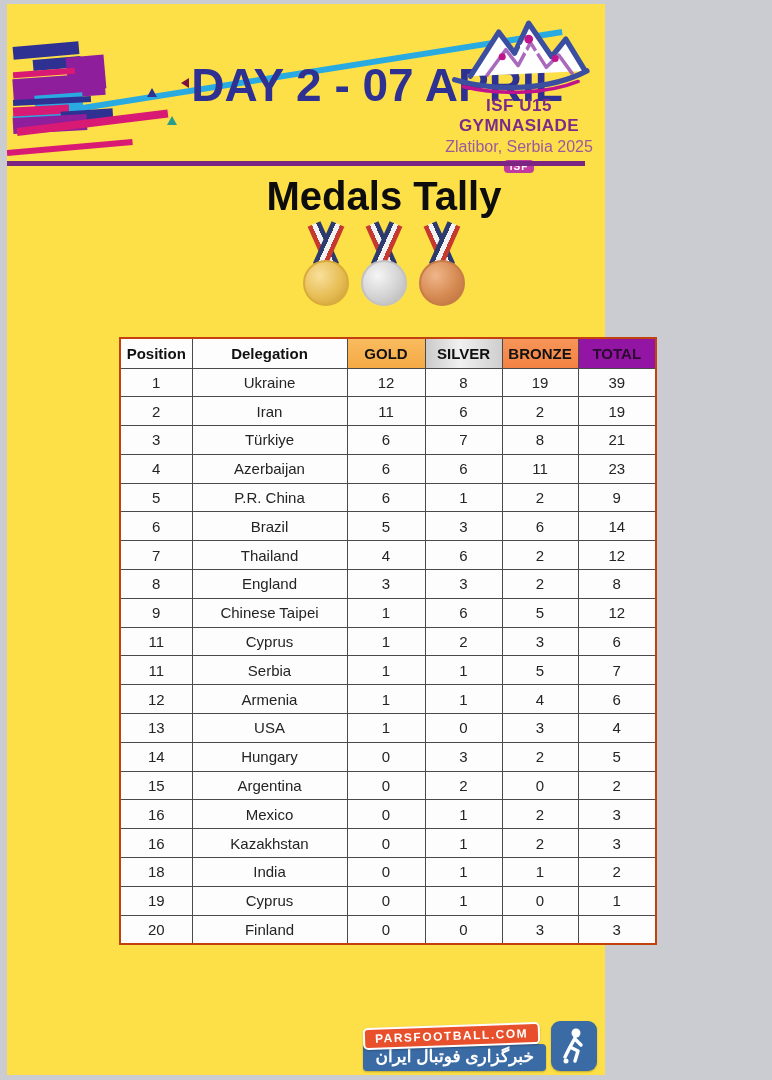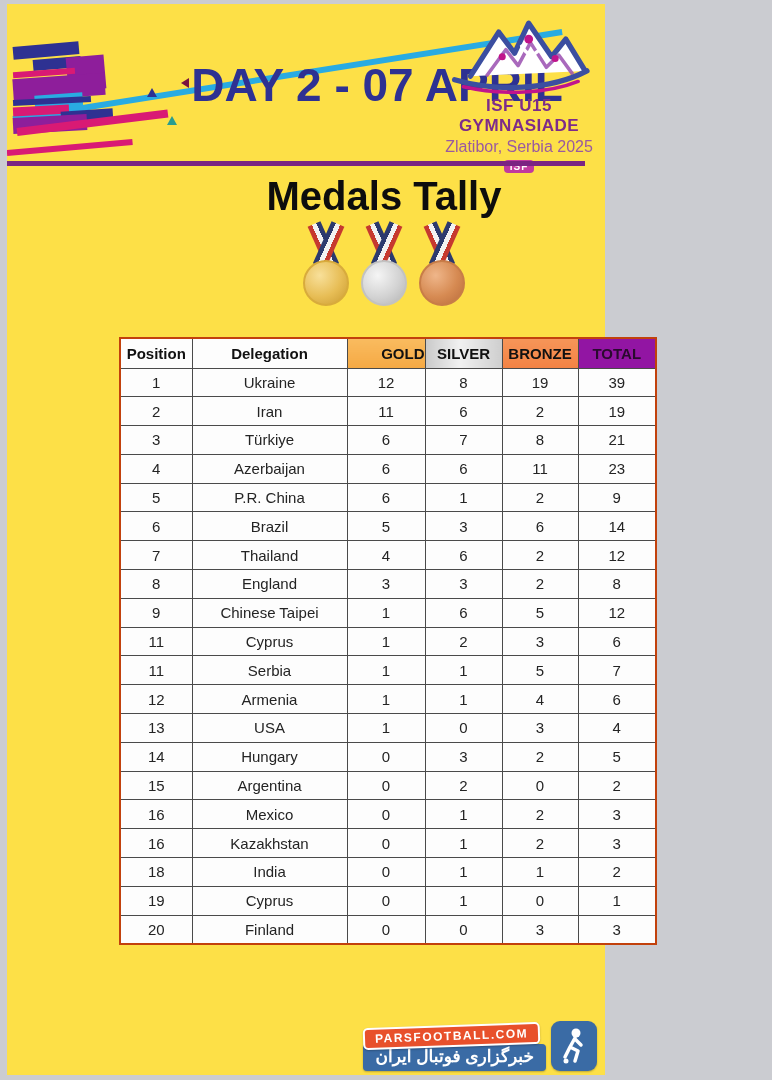--- a/index.html
+++ b/index.html
@@ -64,21 +64,21 @@
 
   
   .table-wrap { position:absolute; left:112px; top:333px; }
   table { border-collapse:collapse; table-layout:fixed; width:536px; border:2px solid #c2410c; }
   th, td { border:1px solid #4a4a4a; text-align:center; vertical-align:middle; overflow:hidden; white-space:nowrap; }
   th { height:30px; font-size:15px; font-weight:bold; color:#111; background:#fdfdfd; }
   td { height:28.8px; font-size:15px; color:#242424; background:#fdfdfd; }
   .col-pos { width:72px; } .col-del { width:155px; }
   .col-gold { width:78px; } .col-silver { width:77px; }
   .col-bronze { width:76px; } .col-total { width:78px; }
-  .th-gold   { background:linear-gradient(180deg,#f9bb5f,#f5a944);text-align:right; }
+  .th-gold   { background:linear-gradient(180deg,#f9bb5f,#f5a944); }
   .th-silver { background:linear-gradient(90deg,#c9c9c9,#f0f0f0 45%,#cecece); }
   .th-bronze { background:linear-gradient(180deg,#f69558,#f38244);text-align:center; }
   .th-total  { background:#9215A3; color:#2a0a2e; }
 
   
   .watermark { position:absolute; right:8px; bottom:4px; display:flex; align-items:flex-end; gap:5px; }
   .wm-text { display:flex; flex-direction:column; align-items:flex-end; }
   .wm-site {
     background:#E8502B; border:2px solid #fff; border-radius:5px;
     color:#fff; font-size:12px; font-weight:bold; letter-spacing:1.5px;

